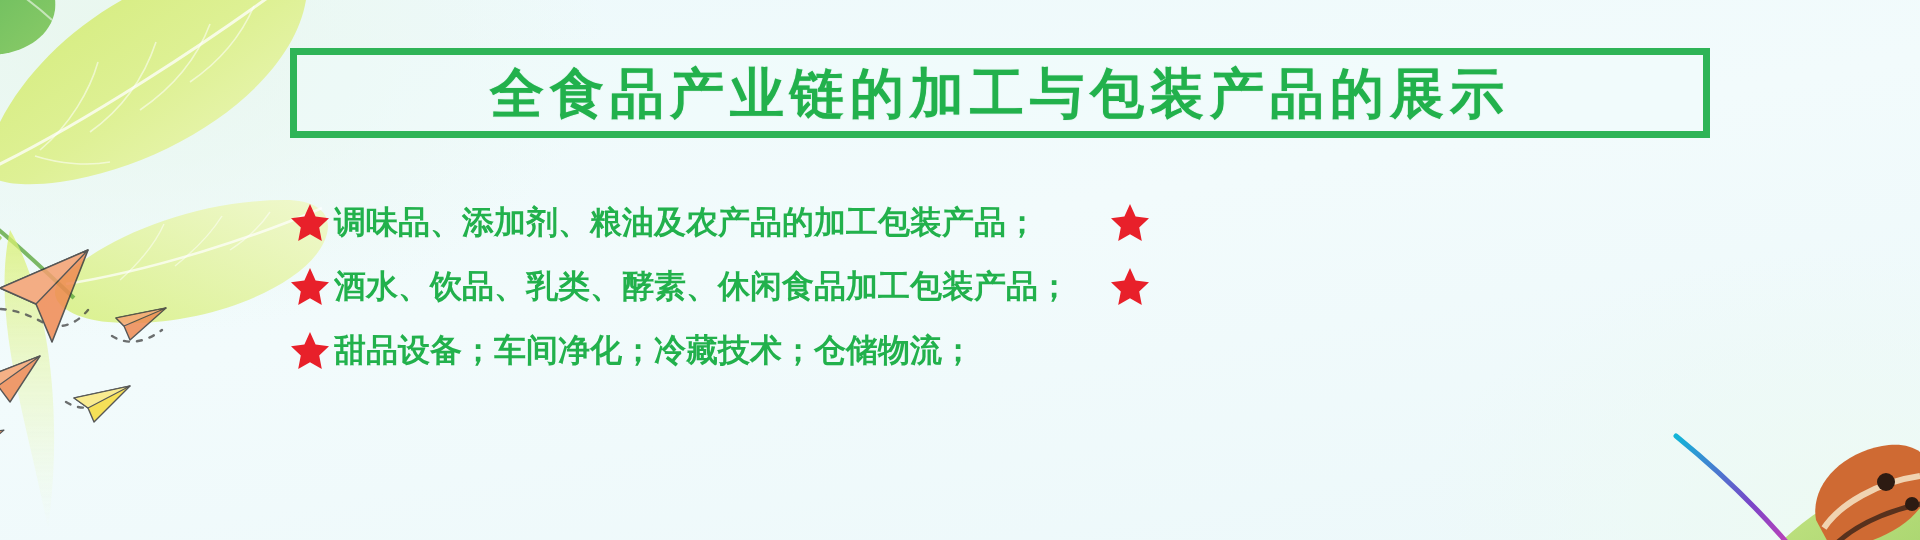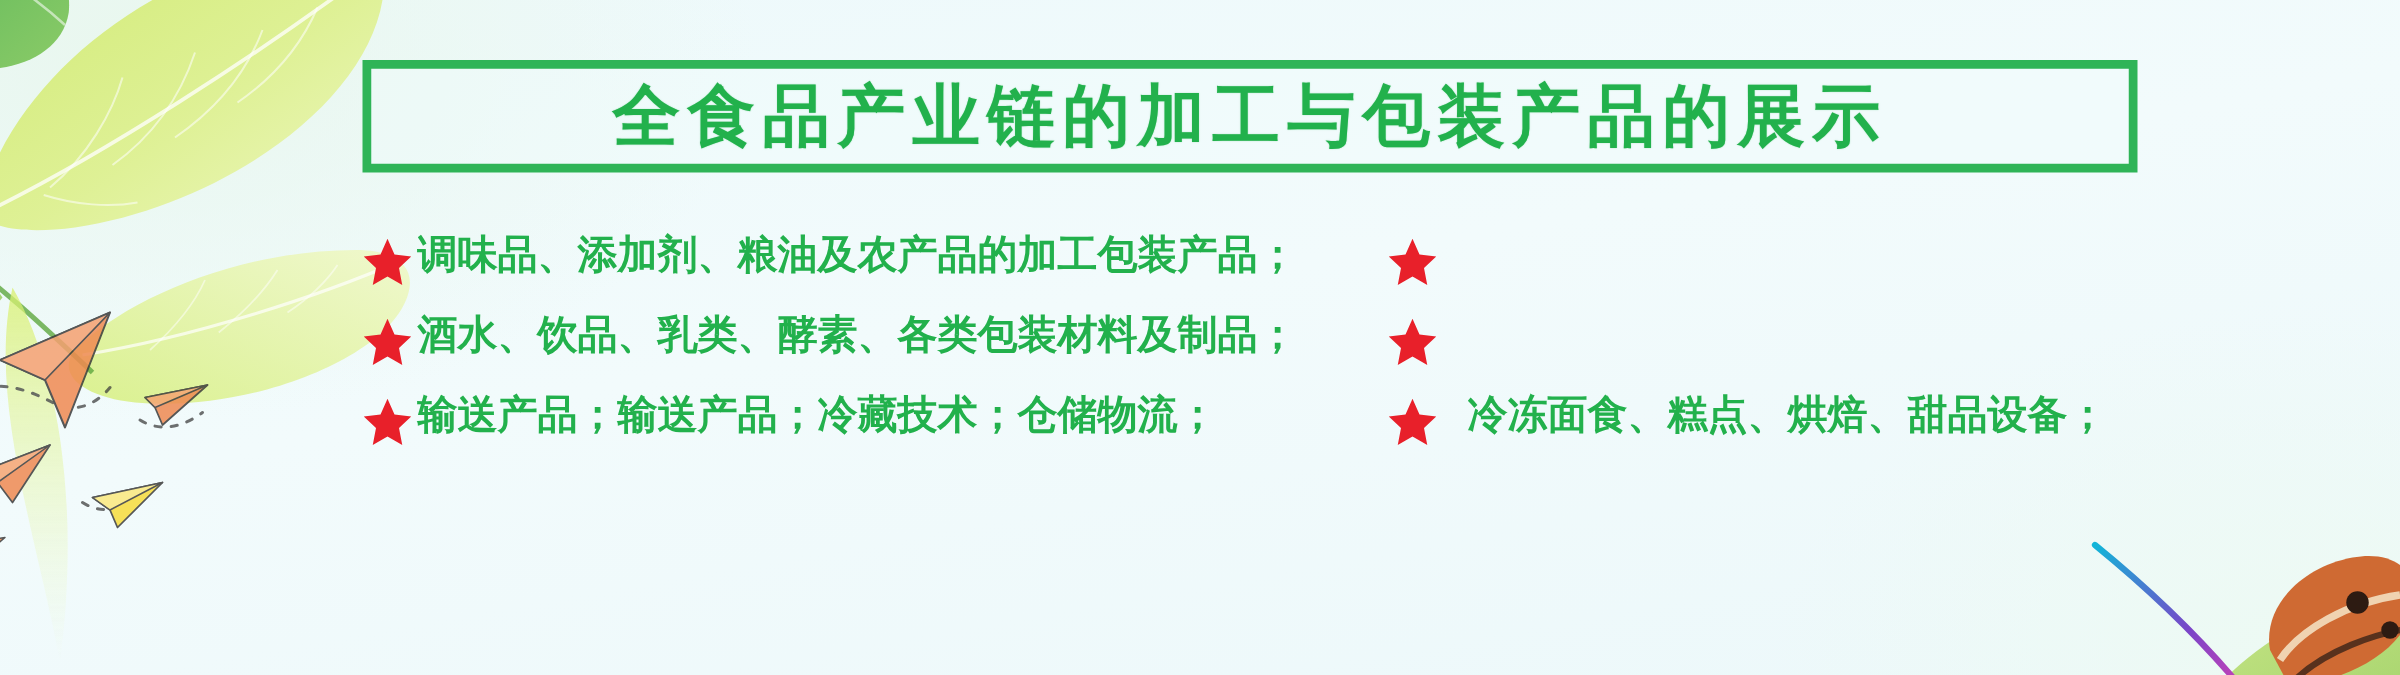--- a/index.html
+++ b/index.html
@@ -49,23 +49,22 @@
     position:absolute;
     left:290px; top:190px;
     width:1520px; height:300px;
   }
   .col { position:absolute; top:0; }
   #col-left  { left:0px;   width:820px; }
   #col-right { left:820px; width:700px; }
 
   .bullet-row {
     display:flex;
-    align-items:flex-start;
+    align-items:center;
     height:64px;
-    font-family:Liberation Mono, monospace;
   }
   .star {
     flex:0 0 auto;
     width:40px; height:38px;
     margin-right:4px;
     position:relative;
   }
   #col-right .star { margin-right:24px; }
   .star svg { display:block; width:40px; height:38px; }
 
@@ -214,31 +213,31 @@
         </span>
         <span class="bullet-text">调味品、添加剂、粮油及农产品的加工包装产品；</span>
       </div>
 
       <div class="bullet-row">
         <span class="star">
           <svg viewBox="0 0 40 38">
               <polygon points="20,1 25.6,13.6 39,15.2 29.2,24.4 31.8,38 20,31.2 8.2,38 10.8,24.4 1,15.2 14.4,13.6" fill="#e8202a"></polygon>
             </svg>
         </span>
-        <span class="bullet-text">酒水、饮品、乳类、酵素、各类包装材料及制品；</span>
-      </div>
-
-
-      <div class="bullet-row">
-        <span class="star">
-          <svg viewBox="0 0 40 38">
-              <polygon points="20,1 25.6,13.6 39,15.2 29.2,24.4 31.8,38 20,31.2 8.2,38 10.8,24.4 1,15.2 14.4,13.6" fill="#e8202a"></polygon>
-            </svg>
-        </span>
-        <span class="bullet-text">输送产品；输送产品；冷藏技术；仓储物流；</span>
+        <span class="bullet-text">酒水、饮品、乳类、酵素、休闲食品加工包装产品；</span>
+      </div>
+
+
+      <div class="bullet-row">
+        <span class="star">
+          <svg viewBox="0 0 40 38">
+              <polygon points="20,1 25.6,13.6 39,15.2 29.2,24.4 31.8,38 20,31.2 8.2,38 10.8,24.4 1,15.2 14.4,13.6" fill="#e8202a"></polygon>
+            </svg>
+        </span>
+        <span class="bullet-text">甜品设备；车间净化；冷藏技术；仓储物流；</span>
       </div>
 
     </div>
 
     <div class="col" id="col-right">
 
       <div class="bullet-row">
         <span class="star">
           <svg viewBox="0 0 40 38">
               <polygon points="20,1 25.6,13.6 39,15.2 29.2,24.4 31.8,38 20,31.2 8.2,38 10.8,24.4 1,15.2 14.4,13.6" fill="#e8202a"></polygon>
@@ -247,25 +246,17 @@
       </div>
 
       <div class="bullet-row">
         <span class="star">
           <svg viewBox="0 0 40 38">
               <polygon points="20,1 25.6,13.6 39,15.2 29.2,24.4 31.8,38 20,31.2 8.2,38 10.8,24.4 1,15.2 14.4,13.6" fill="#e8202a"></polygon>
             </svg>
         </span>
       </div>
 
-      <div class="bullet-row">
-        <span class="star">
-          <svg viewBox="0 0 40 38">
-              <polygon points="20,1 25.6,13.6 39,15.2 29.2,24.4 31.8,38 20,31.2 8.2,38 10.8,24.4 1,15.2 14.4,13.6" fill="#e8202a"></polygon>
-            </svg>
-        </span>
-        <span class="bullet-text">冷冻面食、糕点、烘焙、甜品设备；</span>
-      </div>
 
     </div>
 
   </div>
 </div>
 
 </body></html>

